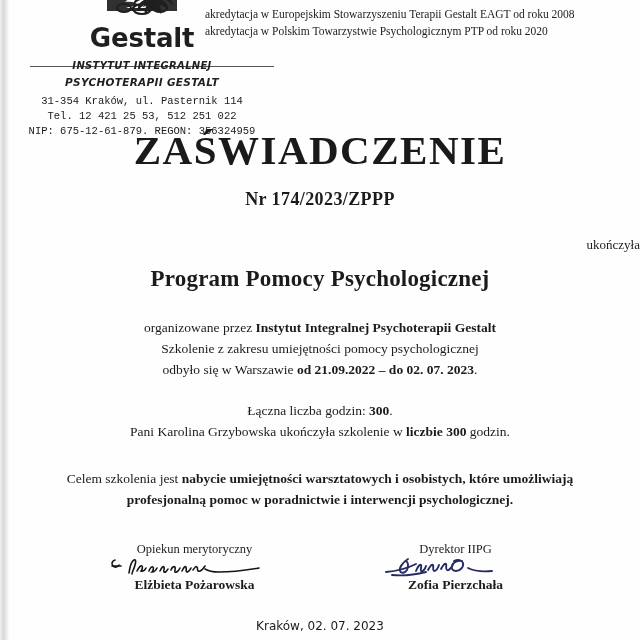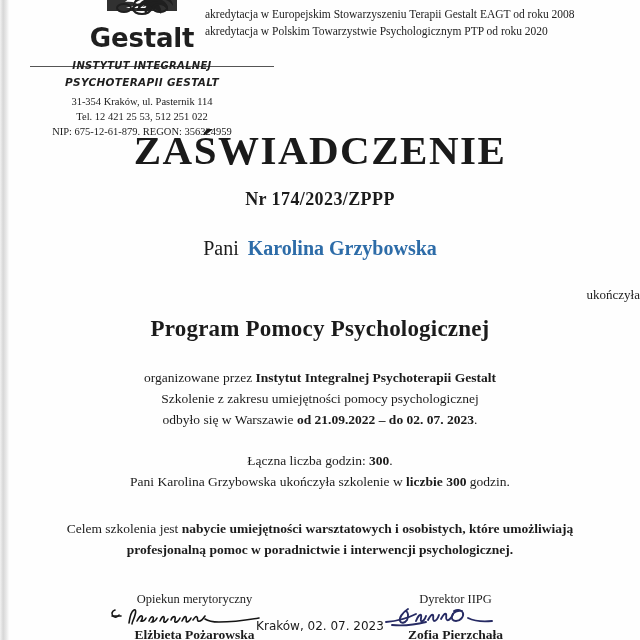--- a/index.html
+++ b/index.html
@@ -76,21 +76,21 @@
     font-style: italic;
     font-weight: bold;
     font-size: 10px;
     letter-spacing: 0.3px;
     color: #1f1f1f;
   }
   .inst-line1 { z-index: 2; }
   .inst-line2 { margin-top: 3px; font-size: 10.5px; }
   .contact {
     margin-top: 6px;
-    font-family: Liberation Serif, serif;
+    font-family: Liberation Mono, monospace;
     font-size: 10.5px;
     line-height: 1.45;
     color: #1b1b1b;
   }
   .accred {
     position: absolute;
     left: 205px;
     right: 14px;
     top: 6px;
     font-size: 11.5px;
@@ -235,23 +235,20 @@
 
     <div class="accred">
       <div>akredytacja w Europejskim Stowarzyszeniu Terapii Gestalt EAGT od roku 2008</div>
       <div>akredytacja w Polskim Towarzystwie Psychologicznym PTP od roku 2020</div>
     </div>
   </div>
 
   <div class="cert-title">ZAŚWIADCZENIE</div>
   <div class="cert-number">Nr 174/2023/ZPPP</div>
 
-  <div class="recipient">
-    <span class="salutation">Pani</span><span class="name" id="recipient-name" style="color: rgb(45, 108, 168);">Karolina Grzybowska</span>
-  </div>
 
   <div class="completed-word">ukończyła</div>
   <div class="program-title">Program Pomocy Psychologicznej</div>
 
   <div class="para para-training">
     <div><span>organizowane przez </span><b>Instytut Integralnej Psychoterapii Gestalt</b></div>
     <div>Szkolenie z zakresu umiejętności pomocy psychologicznej</div>
     <div><span>odbyło się w Warszawie </span><b>od 21.09.2022 – do 02. 07. 2023</b><span>.</span></div>
   </div>
 

